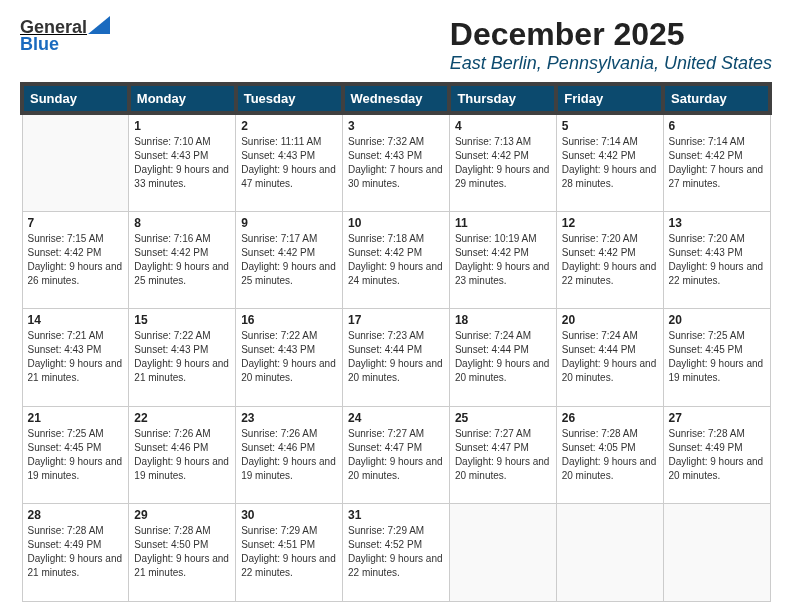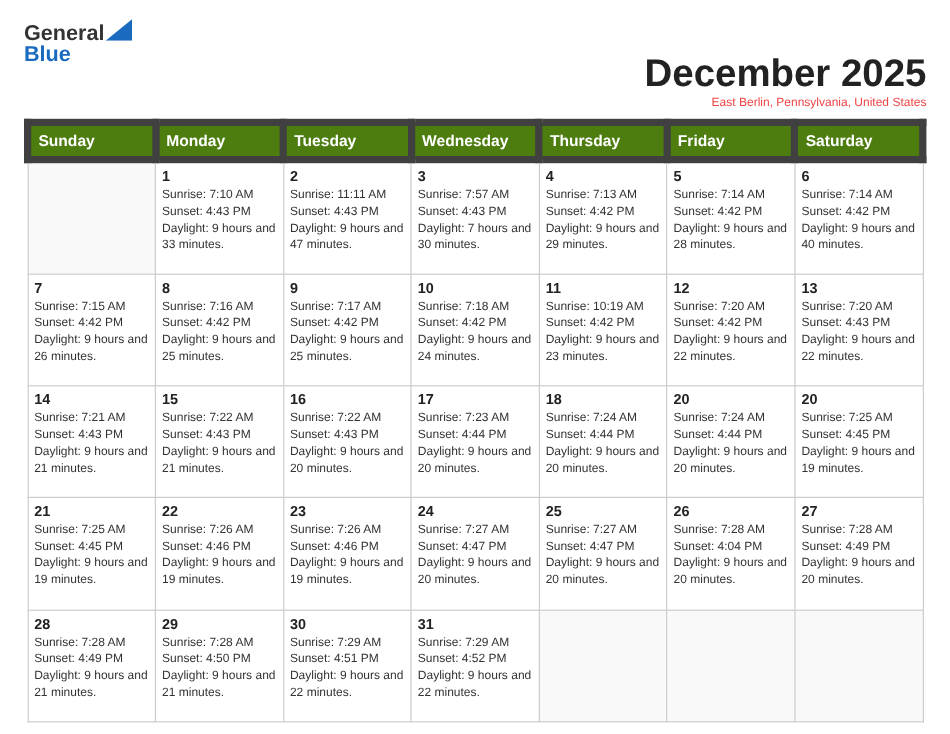--- a/index.html
+++ b/index.html
@@ -24,47 +24,47 @@
       margin-bottom: 8px;
     }
     .logo {
       display: flex;
       flex-direction: column;
       align-items: flex-start;
     }
     .logo-general { color: #333; }
     .logo-blue { color: #1a6abf; }
     .title-block {
-      text-align: right;
-      margin-top: 27px;
+      text-align: left;
     }
     .month-title {
       font-size: 32px;
       font-weight: bold;
       color: #222;
     }
     .location {
-      font-size: 10px;
-      color: #ef4444;
+      font-size: 18px;
+      color: #0c4a6e;
+      font-style: italic;
     }
     .calendar {
       flex: 1;
       border: 1px solid #ccc;
       border-collapse: collapse;
       width: 100%;
       table-layout: fixed;
     }
     .calendar th {
-      background-color: #4d7c0f;
+      background-color: #0c4a6e;
       color: white;
       text-align: left;
       padding: 5px 6px;
       font-size: 13px;
       font-weight: 600;
-      border: 6px solid #404040;
+      border: 4px solid #404040;
     }
     .calendar td {
       border: 1px solid #ccc;
       vertical-align: top;
       padding: 4px 5px;
       font-size: 9.5px;
       color: #333;
       height: 82px;
     }
     .day-number {
@@ -82,21 +82,21 @@
     .empty-cell {
       background: #f9f9f9;
     }
   </style>
 </head>
 <body>
 
 <div class="page">
   <div class="header">
     <div class="logo">
-      <div style="display:flex;align-items:center;">
+      <div style="display:flex;align-items:flex-end;text-decoration:underline;">
         <span class="logo-general" style="font-size:18px;font-weight:bold;color:#333;">General</span>
         <span style="display:inline-block;margin:0 1px;">
           <svg width="22" height="18" viewBox="0 0 22 18">
             <polygon points="0,18 22,0 22,18" fill="#1a6abf"></polygon>
           </svg>
         </span>
       </div>
       <span class="logo-blue" style="font-size:18px;font-weight:bold;color:#1a6abf;margin-top:-4px;">Blue</span>
     </div>
     <div class="title-block">
@@ -132,21 +132,21 @@
         <span class="day-number">2</span>
         <div class="day-info">
           <span>Sunrise: 11:11 AM</span><br>
           <span>Sunset: 4:43 PM</span><br>
           <span>Daylight: 9 hours and 47 minutes.</span>
         </div>
       </td>
           <td>
         <span class="day-number">3</span>
         <div class="day-info">
-          <span>Sunrise: 7:57 AM</span><br>
+          <span>Sunrise: 7:32 AM</span><br>
           <span>Sunset: 4:43 PM</span><br>
           <span>Daylight: 7 hours and 30 minutes.</span>
         </div>
       </td>
           <td>
         <span class="day-number">4</span>
         <div class="day-info">
           <span>Sunrise: 7:13 AM</span><br>
           <span>Sunset: 4:42 PM</span><br>
           <span>Daylight: 9 hours and 29 minutes.</span>
@@ -158,21 +158,21 @@
           <span>Sunrise: 7:14 AM</span><br>
           <span>Sunset: 4:42 PM</span><br>
           <span>Daylight: 9 hours and 28 minutes.</span>
         </div>
       </td>
           <td>
         <span class="day-number">6</span>
         <div class="day-info">
           <span>Sunrise: 7:14 AM</span><br>
           <span>Sunset: 4:42 PM</span><br>
-          <span>Daylight: 9 hours and 40 minutes.</span>
+          <span>Daylight: 7 hours and 27 minutes.</span>
         </div>
       </td>
         </tr>
         <tr>
           <td>
         <span class="day-number">7</span>
         <div class="day-info">
           <span>Sunrise: 7:15 AM</span><br>
           <span>Sunset: 4:42 PM</span><br>
           <span>Daylight: 9 hours and 26 minutes.</span>
@@ -323,21 +323,21 @@
         <div class="day-info">
           <span>Sunrise: 7:27 AM</span><br>
           <span>Sunset: 4:47 PM</span><br>
           <span>Daylight: 9 hours and 20 minutes.</span>
         </div>
       </td>
           <td>
         <span class="day-number">26</span>
         <div class="day-info">
           <span>Sunrise: 7:28 AM</span><br>
-          <span>Sunset: 4:04 PM</span><br>
+          <span>Sunset: 4:05 PM</span><br>
           <span>Daylight: 9 hours and 20 minutes.</span>
         </div>
       </td>
           <td>
         <span class="day-number">27</span>
         <div class="day-info">
           <span>Sunrise: 7:28 AM</span><br>
           <span>Sunset: 4:49 PM</span><br>
           <span>Daylight: 9 hours and 20 minutes.</span>
         </div>

